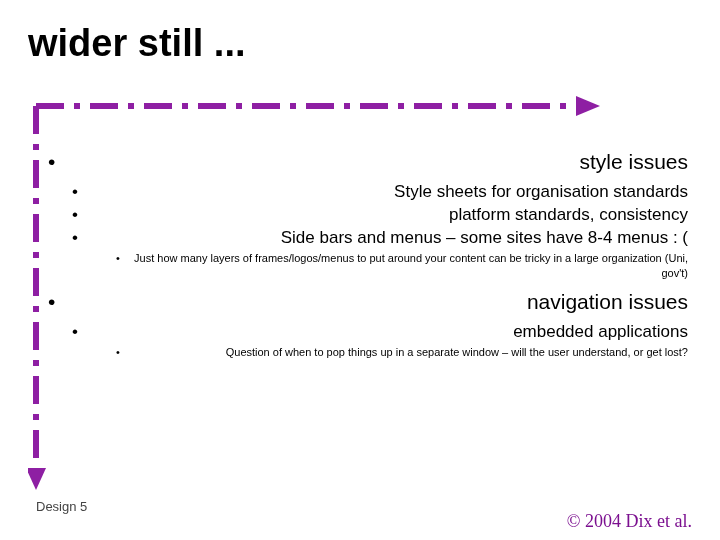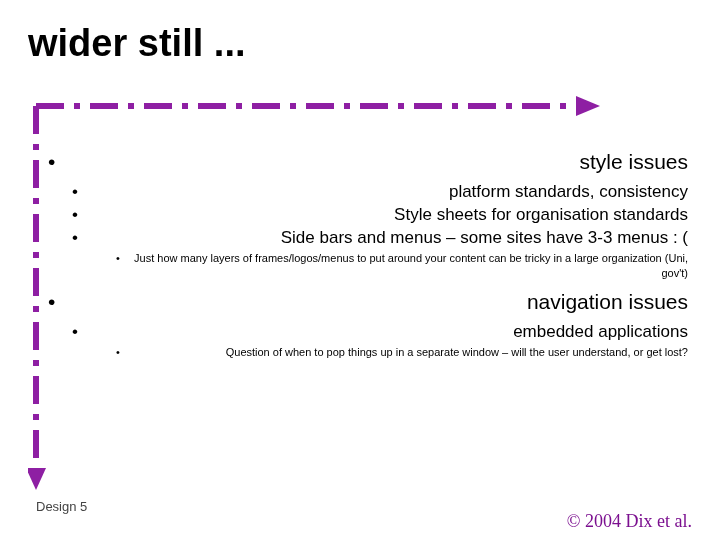--- a/index.html
+++ b/index.html
@@ -31,23 +31,23 @@
       <line x1="8" y1="16" x2="548" y2="16" stroke="#8e1fa3" stroke-width="6" stroke-dasharray="28 10 6 10"></line>
       <polygon points="548,6 572,16 548,26" fill="#8e1fa3"></polygon>
 
       <line x1="8" y1="16" x2="8" y2="378" stroke="#8e1fa3" stroke-width="6" stroke-dasharray="28 10 6 10"></line>
       <polygon points="-2,378 8,400 18,378" fill="#8e1fa3"></polygon>
     </svg>
   </div>
 
   <div class="content">
     <div class="lvl1">style issues</div>
+    <div class="lvl2">Style sheets for organisation standards</div>
     <div class="lvl2">platform standards, consistency</div>
-    <div class="lvl2">Style sheets for organisation standards</div>
-    <div class="lvl2">Side bars and menus – some sites have 3-3 menus : (</div>
+    <div class="lvl2">Side bars and menus – some sites have 8-4 menus : (</div>
     <div class="lvl3">Just how many layers of frames/logos/menus to put around your content can be tricky in a large organization (Uni, gov't)</div>
     <div class="spacer"></div>
     <div class="lvl1">navigation issues</div>
     <div class="lvl2">embedded applications</div>
     <div class="lvl3">Question of when to pop things up in a separate window – will the user understand, or get lost?</div>
     <div class="spacer"></div>
   </div>
 
   <div class="footer-left">Design 5</div>
   <div class="footer-right">© 2004 Dix et al.</div>

